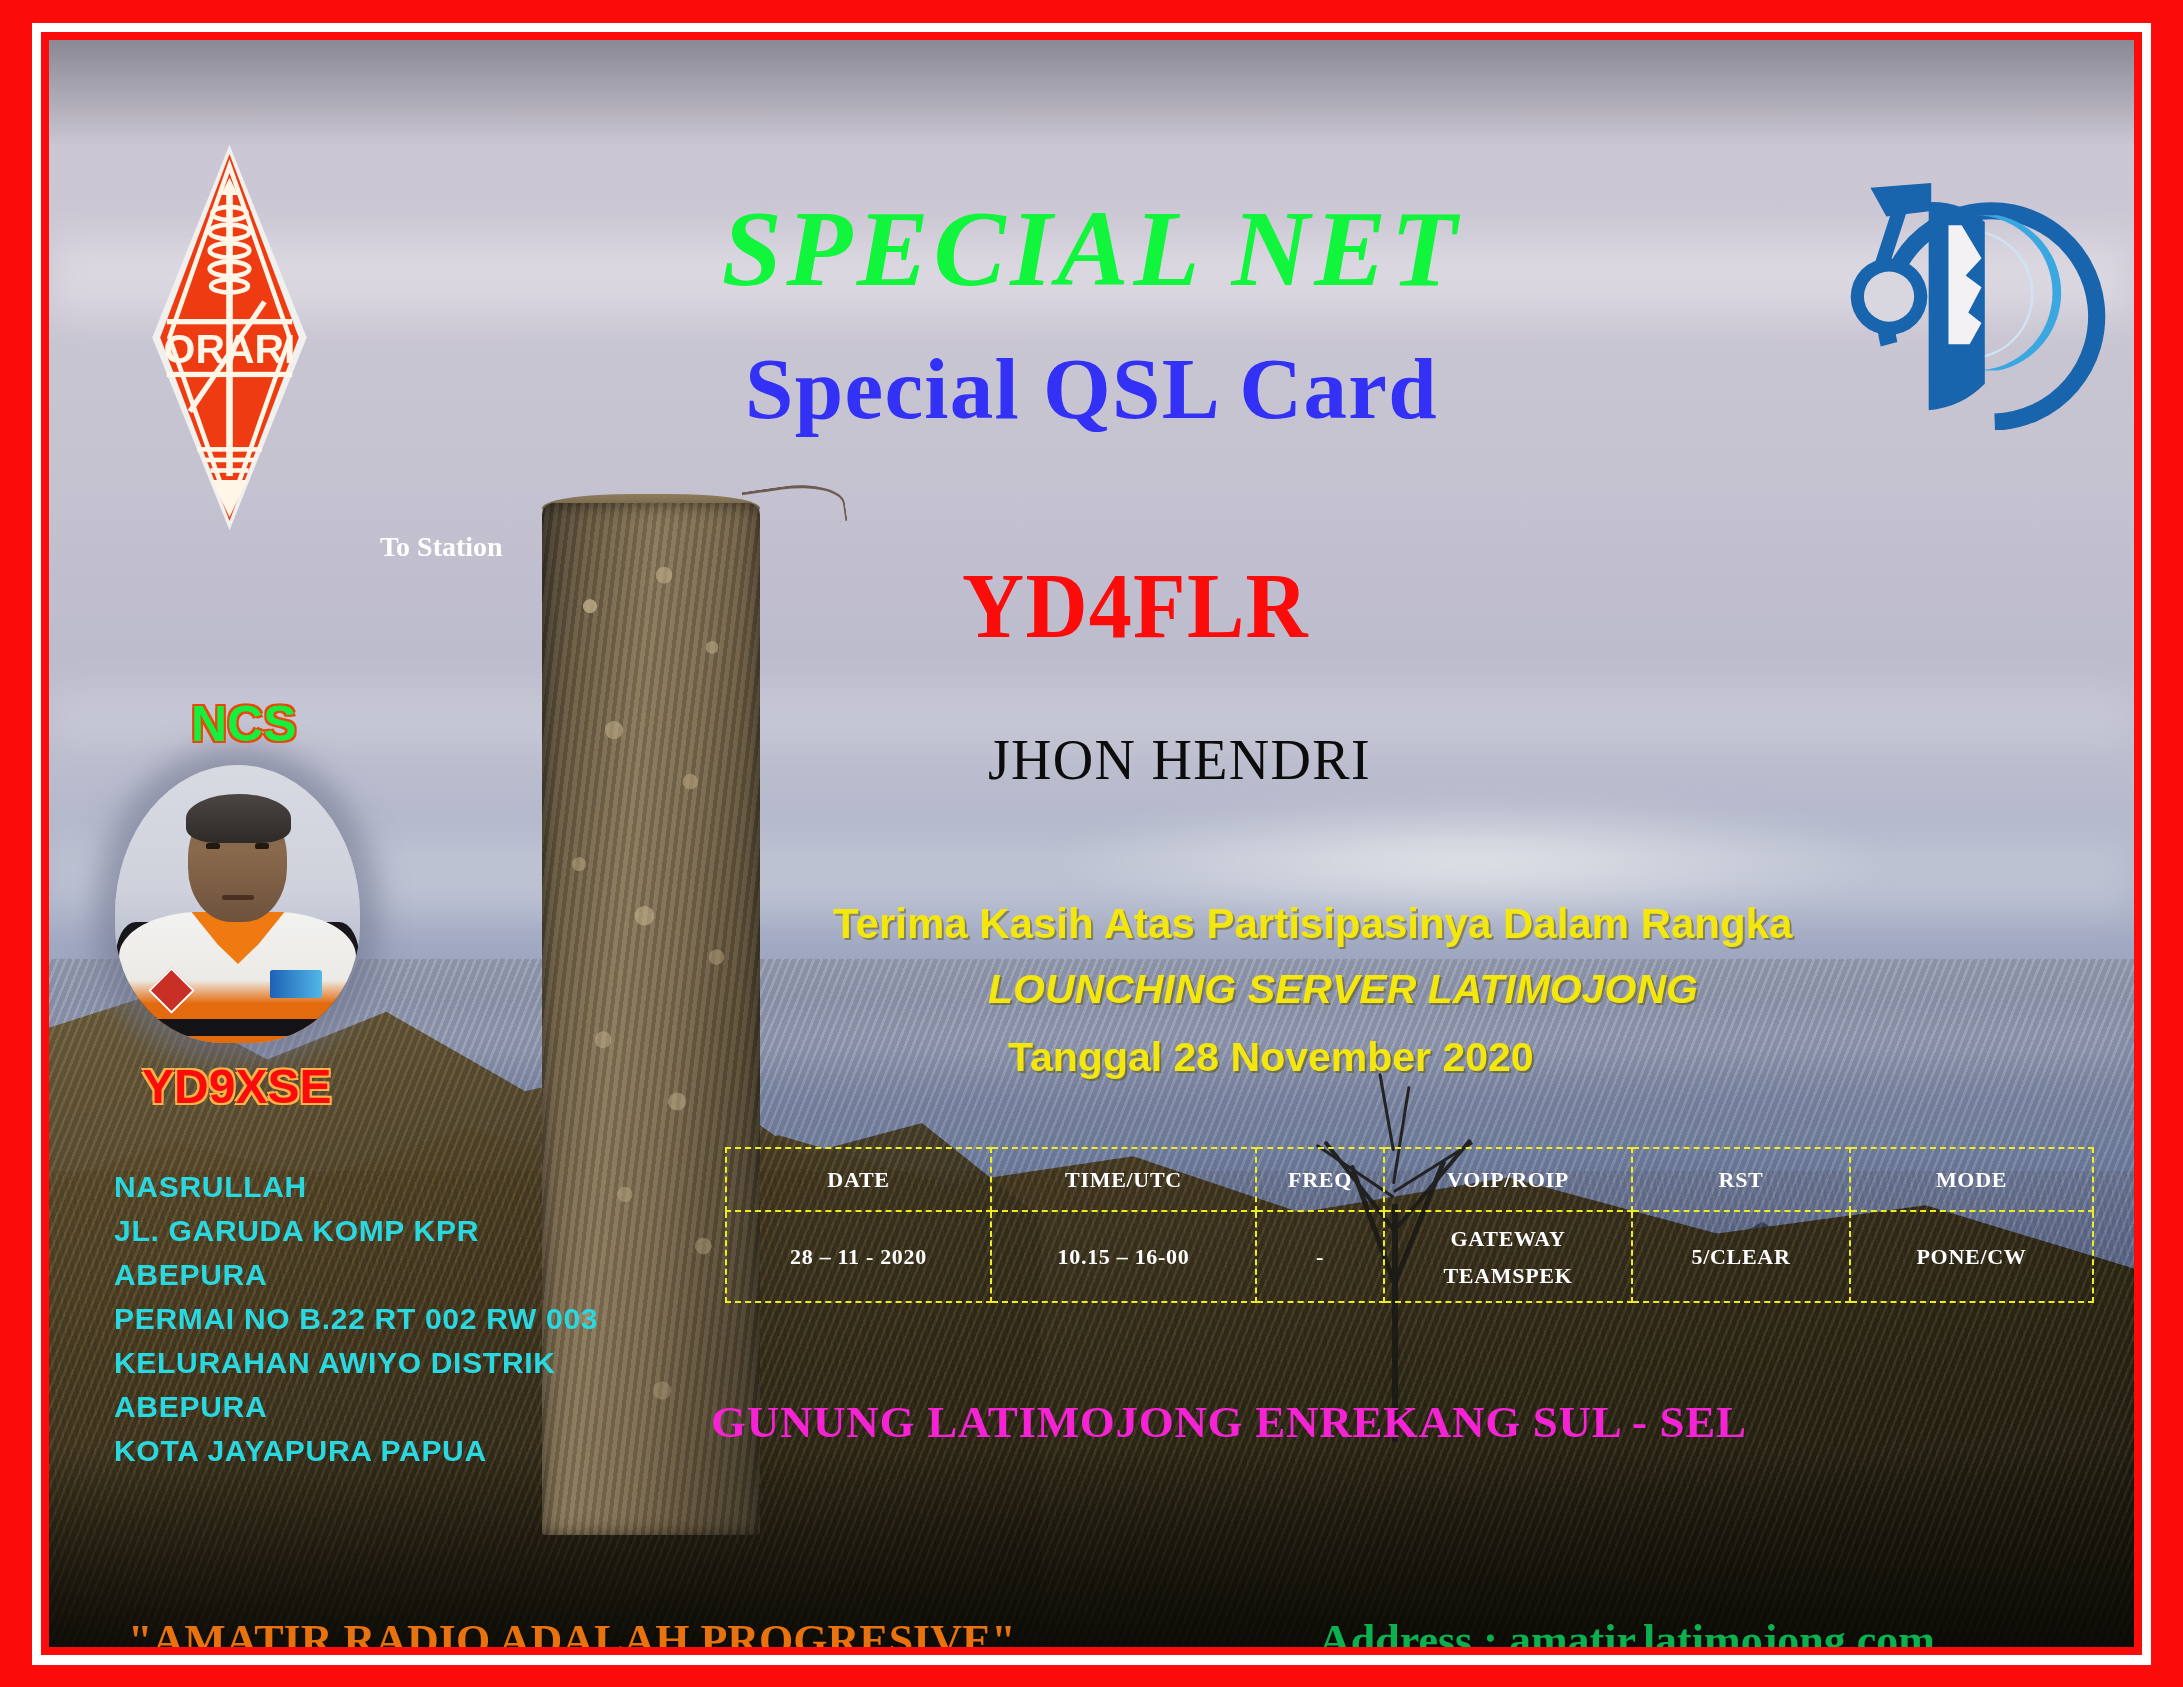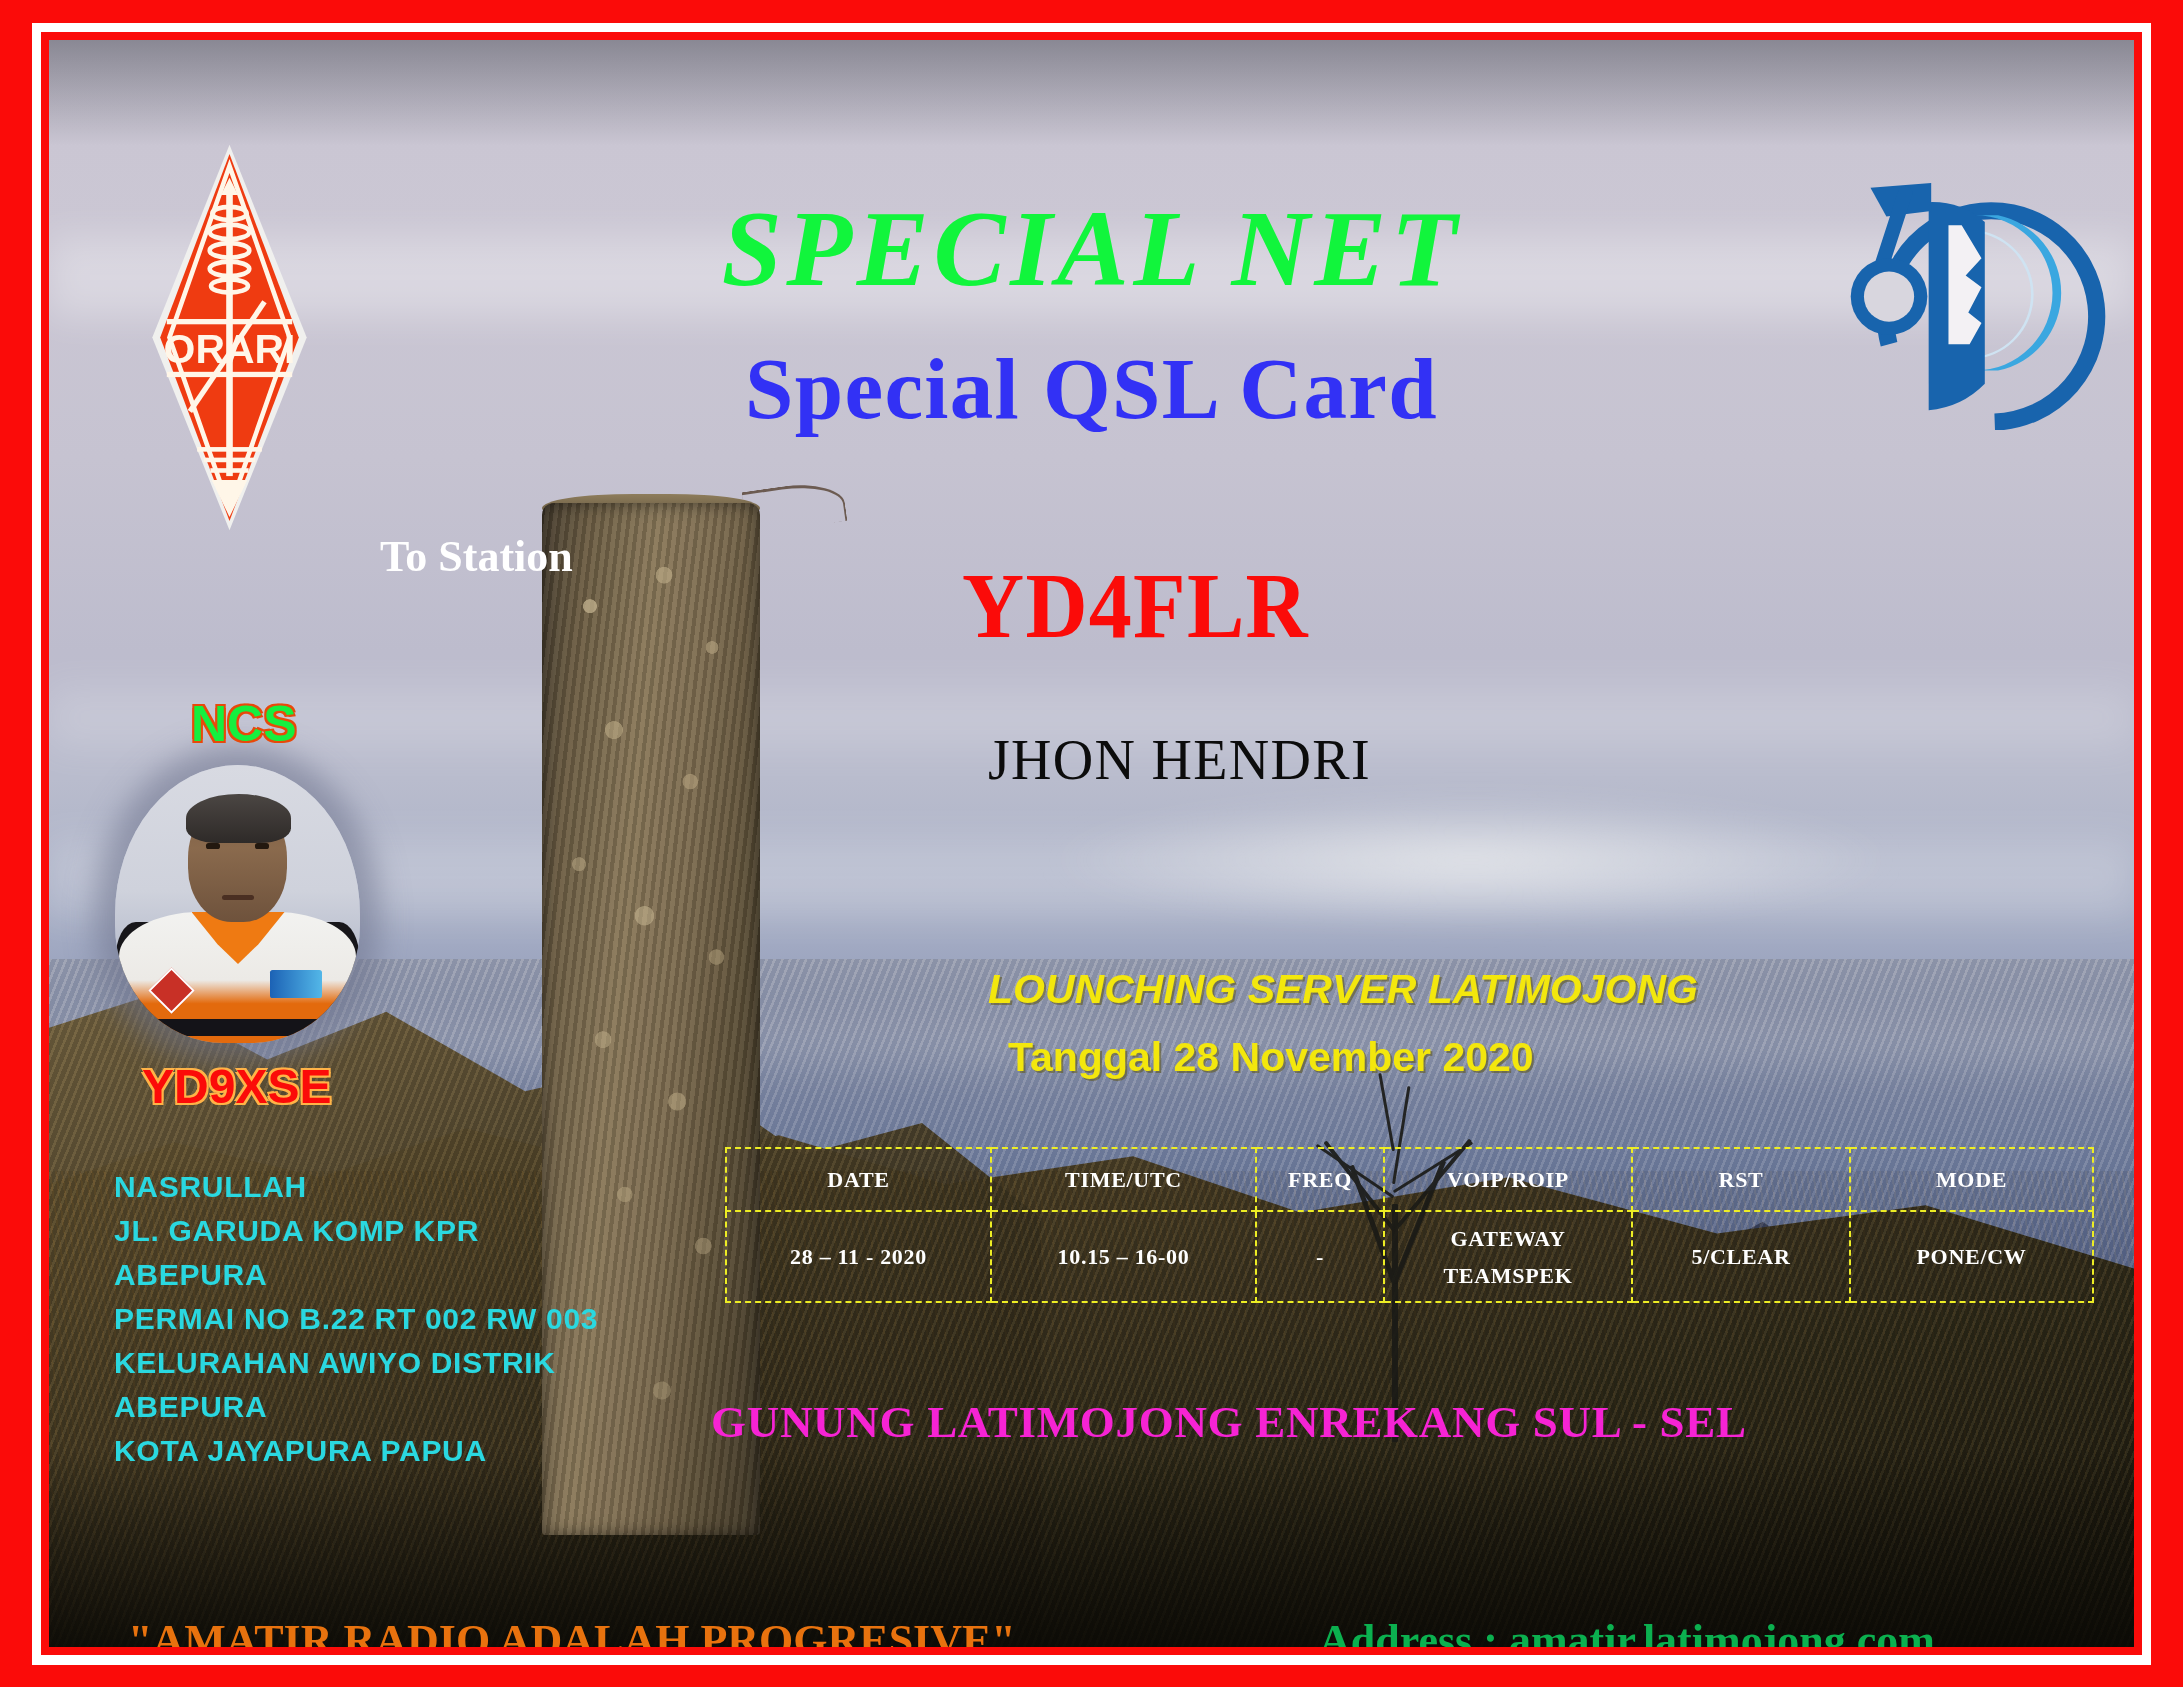--- a/index.html
+++ b/index.html
@@ -109,21 +109,21 @@
   .oppatch{position:absolute;right:38px;top:205px;width:52px;height:28px;background:linear-gradient(90deg,#1c62b5,#53b7e8);border-radius:2.6px;}
   .opsash{position:absolute;left:0;right:0;top:254px;height:17px;background:#141318;}
 
   
   .t{position:absolute;white-space:nowrap;}
 
   .special-net{left:0;right:0;top:147px;text-align:center;font-size:108px;font-weight:bold;font-style:italic;
     color:#11f53c;letter-spacing:4.6px;font-family:"Liberation Serif",serif;}
   .qsl-card{left:0;right:0;top:298px;text-align:center;font-size:87px;font-weight:bold;
     color:#3231f5;letter-spacing:1.3px;font-family:"Liberation Serif",serif;}
-  .to-station{left:331px;top:491px;font-size:44px;font-weight:bold;color:#ffffff;font-family:"Liberation Serif",serif;}
+  .to-station{left:331px;top:491px;font-size:28px;font-weight:bold;color:#ffffff;font-family:"Liberation Serif",serif;}
   .callsign{left:913px;top:516px;font-size:86px;font-weight:bold;color:#fb0b09;letter-spacing:1.3px;
     font-family:"Liberation Serif",serif;transform:scaleY(1.08);}
   .opname{left:939px;top:688px;font-size:56px;color:#0c0c0c;letter-spacing:1.3px;font-family:"Liberation Serif",serif;}
 
   .ty1{left:784px;top:860px;font-size:42px;font-weight:bold;color:#f3e70d;
     font-family:"Liberation Sans",sans-serif;text-shadow:2px 2px 0 rgba(90,80,10,.5);}
   .ty2{left:939px;top:926px;font-size:41px;font-weight:bold;font-style:italic;color:#f3e70d;
     font-family:"Liberation Sans",sans-serif;text-shadow:2px 2px 0 rgba(90,80,10,.5);}
   .ty3{left:959px;top:994px;font-size:41px;font-weight:bold;color:#f3e70d;
     font-family:"Liberation Sans",sans-serif;text-shadow:2px 2px 0 rgba(90,80,10,.5);}
@@ -261,20 +261,21 @@
     <div class="t qsl-card">Special QSL Card</div>
     <div class="t special-net">SPECIAL NET</div>
 
     <div class="t to-station">To Station</div>
     <div class="t callsign">YD4FLR</div>
     <div class="t opname">JHON HENDRI</div>
 
     <div class="t ncs">NCS</div>
     <div class="t ncscall">YD9XSE</div>
 
+    <div class="t ty1">Terima Kasih Atas Partisipasinya Dalam Rangka</div>
     <div class="t ty2">LOUNCHING SERVER LATIMOJONG</div>
     <div class="t ty3">Tanggal  28  November  2020</div>
 
     <div class="t addr">
       <div>NASRULLAH</div>
       <div>JL. GARUDA KOMP KPR</div>
       <div>ABEPURA</div>
       <div>PERMAI NO B.22 RT 002 RW 003</div>
       <div>KELURAHAN AWIYO DISTRIK</div>
       <div>ABEPURA</div>

